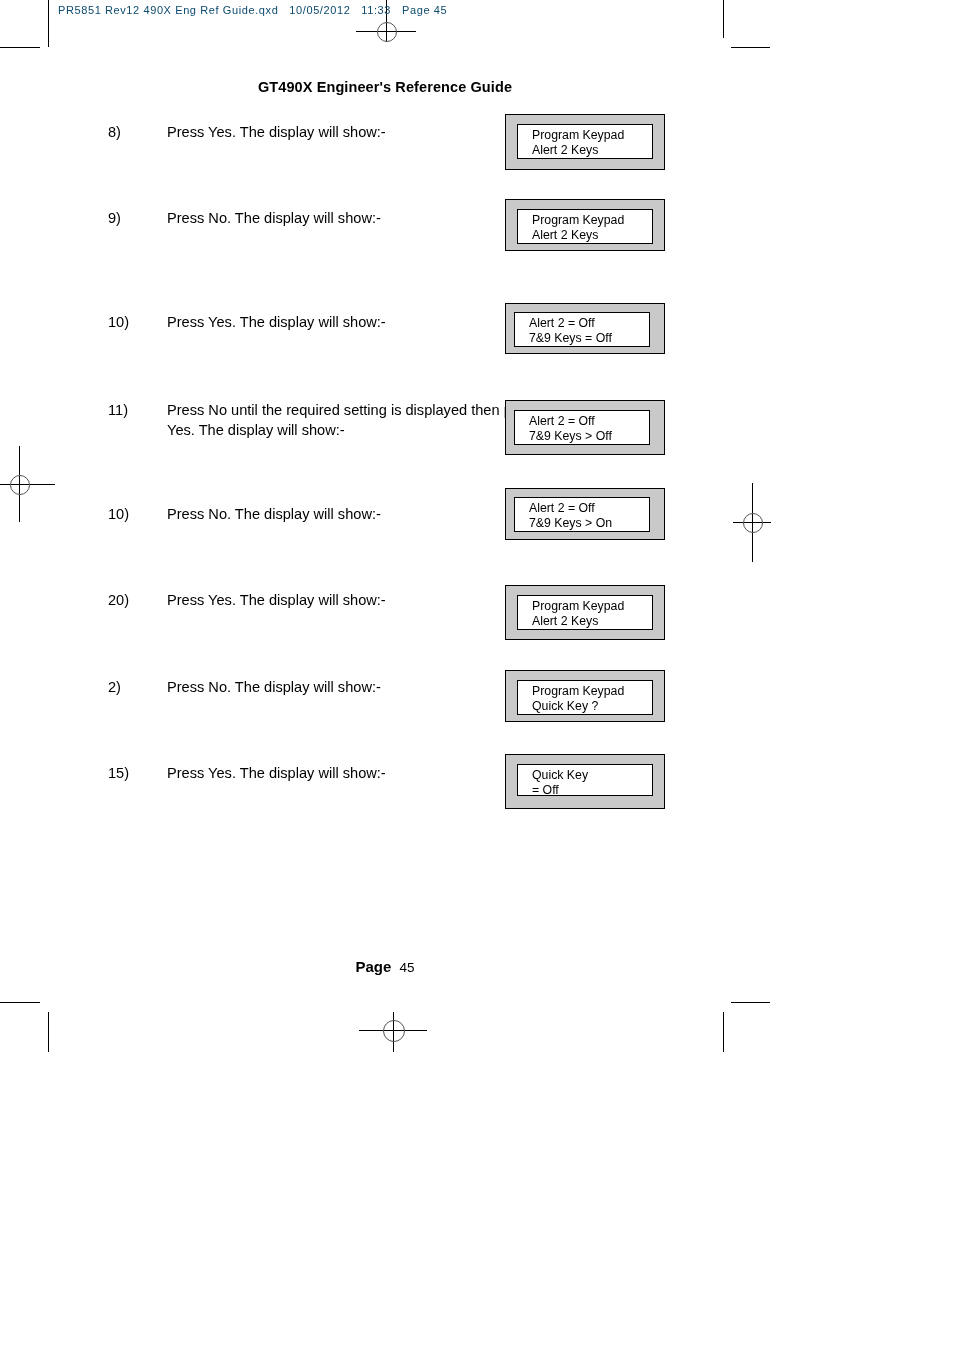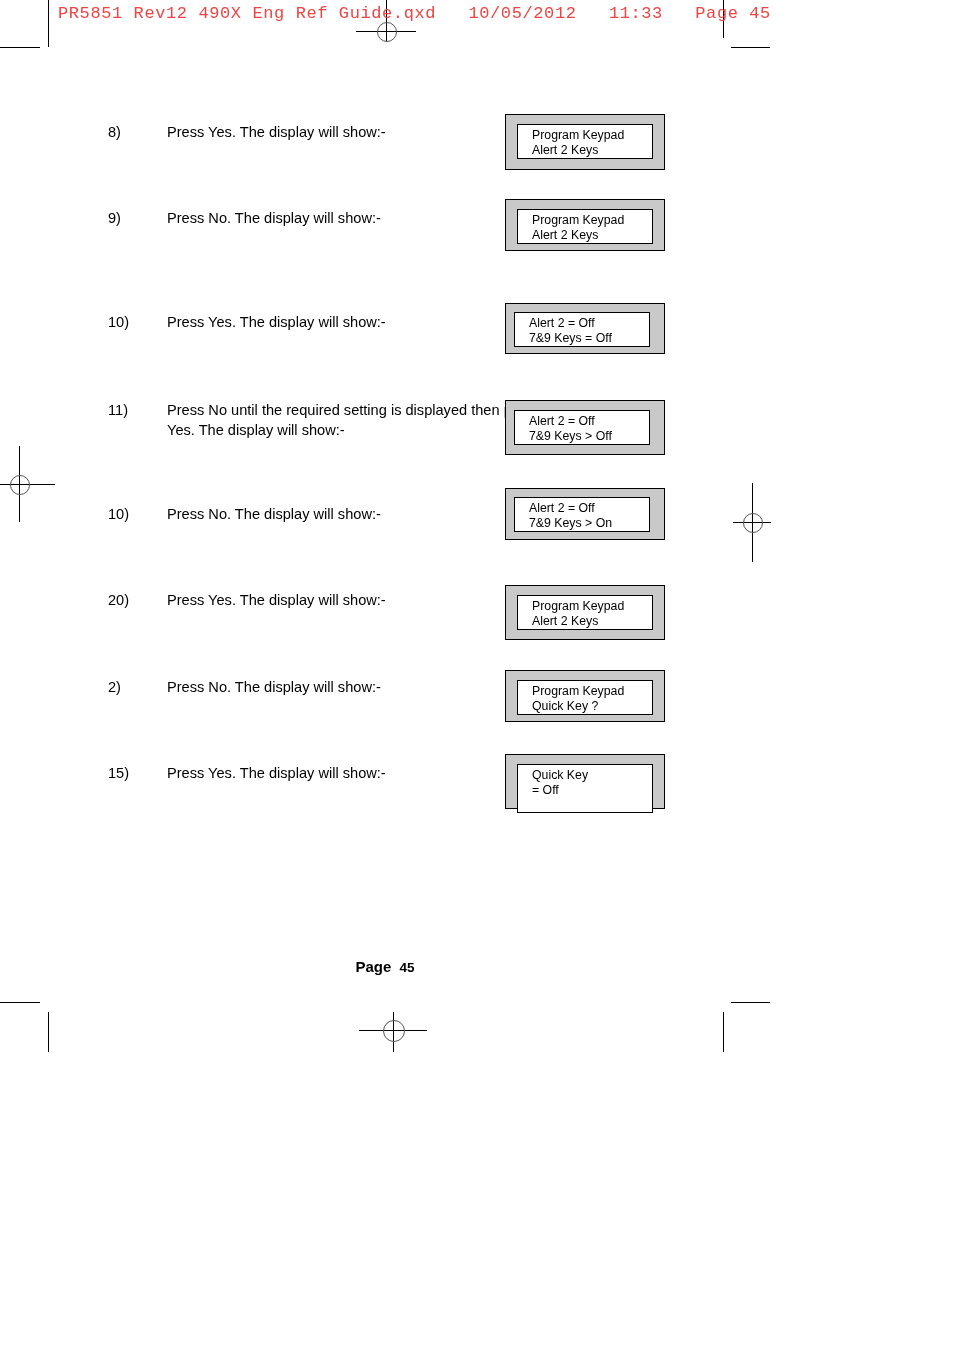--- a/index.html
+++ b/index.html
@@ -43,24 +43,24 @@
     background: #000000;
   }
   .reg-mark .reg-v { width: 1px; }
   .reg-mark .reg-h { height: 1px; }
 
   
   .filestamp {
     position: absolute;
     left: 58px;
     top: 4px;
-    font-family: Liberation Mono, monospace;
-    font-size: 17px;
+    font-family: Liberation Sans, sans-serif;
+    font-size: 11px;
     letter-spacing: 0.6px;
-    color: #ef4444;
+    color: #0c4a6e;
     white-space: pre;
   }
 
   
   .running-head {
     position: absolute;
     left: 0;
     top: 79px;
     width: 770px;
     text-align: center;
@@ -132,21 +132,21 @@
   .page-footer {
     position: absolute;
     left: 0;
     top: 958px;
     width: 770px;
     text-align: center;
     font-size: 15px;
     font-weight: bold;
   }
   .page-footer .pg-num {
-    font-weight: bold;
+    font-weight: normal;
     font-size: 13.5px;
   }
 </style>
 </head>
 <body>
 
 <div id="page">
 
   <div class="crop-v" style="left:48px; top:0px; height:47px;"></div>
   <div class="crop-h" style="left:0px; top:47px; width:40px;"></div>
@@ -179,20 +179,21 @@
   </div>
 
   <div class="reg-mark" style="left:393px; top:1030px;">
     <div class="reg-v" style="left:0px; top:-18px; height:40px;"></div>
     <div class="reg-h" style="left:-34px; top:0px; width:68px;"></div>
     <div class="reg-circle" style="left:-10px; top:-10px; width:20px; height:20px;"></div>
   </div>
 
   <div class="filestamp">PR5851 Rev12 490X Eng Ref Guide.qxd   10/05/2012   11:33   Page 45</div>
 
+  <div class="running-head">GT490X Engineer's Reference Guide</div>
 
   <div class="content">
 
     <div class="step" style="top:123px;">
       <div class="step-num">8)</div>
       <div class="step-text">Press Yes. The display will show:-</div>
     </div>
     <div class="lcd" style="left:505px; top:114px; width:160px; height:56px;">
       <div class="lcd-inner" style="left:11px; top:9px; width:136px; height:35px;">
         <div class="lcd-line">Program Keypad</div>
@@ -265,21 +266,21 @@
         <div class="lcd-line">Program Keypad</div>
         <div class="lcd-line">Quick Key ?</div>
       </div>
     </div>
 
     <div class="step" style="top:764px;">
       <div class="step-num">15)</div>
       <div class="step-text">Press Yes. The display will show:-</div>
     </div>
     <div class="lcd" style="left:505px; top:754px; width:160px; height:55px;">
-      <div class="lcd-inner" style="left:11px; top:9px; width:136px; height:49px;">
+      <div class="lcd-inner" style="left:11px; top:9px; width:136px; height:32px;">
         <div class="lcd-line">Quick Key</div>
         <div class="lcd-line">= Off</div>
       </div>
     </div>
 
   </div>
 
   <div class="page-footer">
     <span>Page</span>&nbsp;
     <span class="pg-num">45</span>

